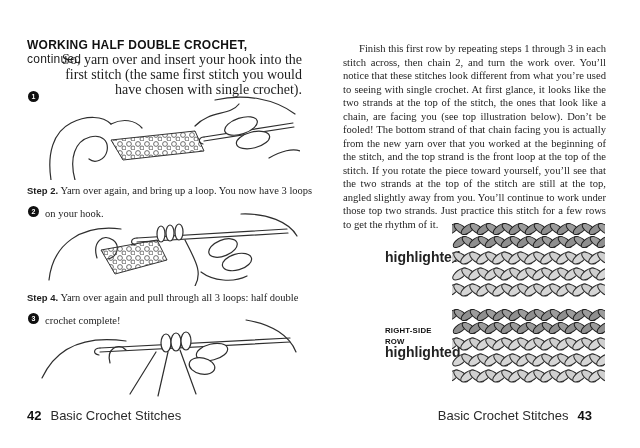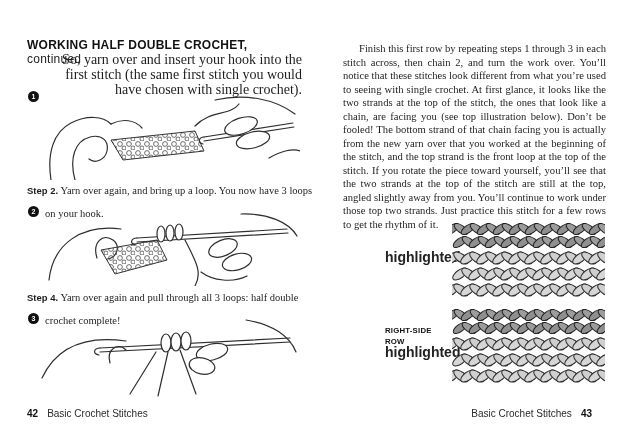--- a/index.html
+++ b/index.html
@@ -28,21 +28,21 @@
     display:flex;align-items:center;justify-content:center;line-height:1;
   }
   .step{
     left:27px;width:272px;font-size:10.5px;line-height:23px;
     padding-left:18px;text-indent:-18px;color:#1d1d1d;
   }
   .step .lbl{
     font-family:"Liberation Sans", sans-serif;font-weight:bold;font-size:9.5px;
   }
   .footer{
-    top:408px;font-family:"Liberation Sans", sans-serif;font-size:10px;color:#2a2a2a;
+    top:408px;font-family:"Liberation Sans", sans-serif;font-size:13px;color:#2a2a2a;
   }
   .footer .num{font-weight:bold;color:#111;}
   .footer-left{left:27px;}
   .footer-right{right:48px;text-align:right;}
   .footer-left .num{margin-right:9px;}
   .footer-right .num{margin-left:9px;}
   
   .body-para{
     left:343px;top:42px;width:263px;
     font-size:10.6px;line-height:13.5px;text-align:justify;text-indent:16px;

